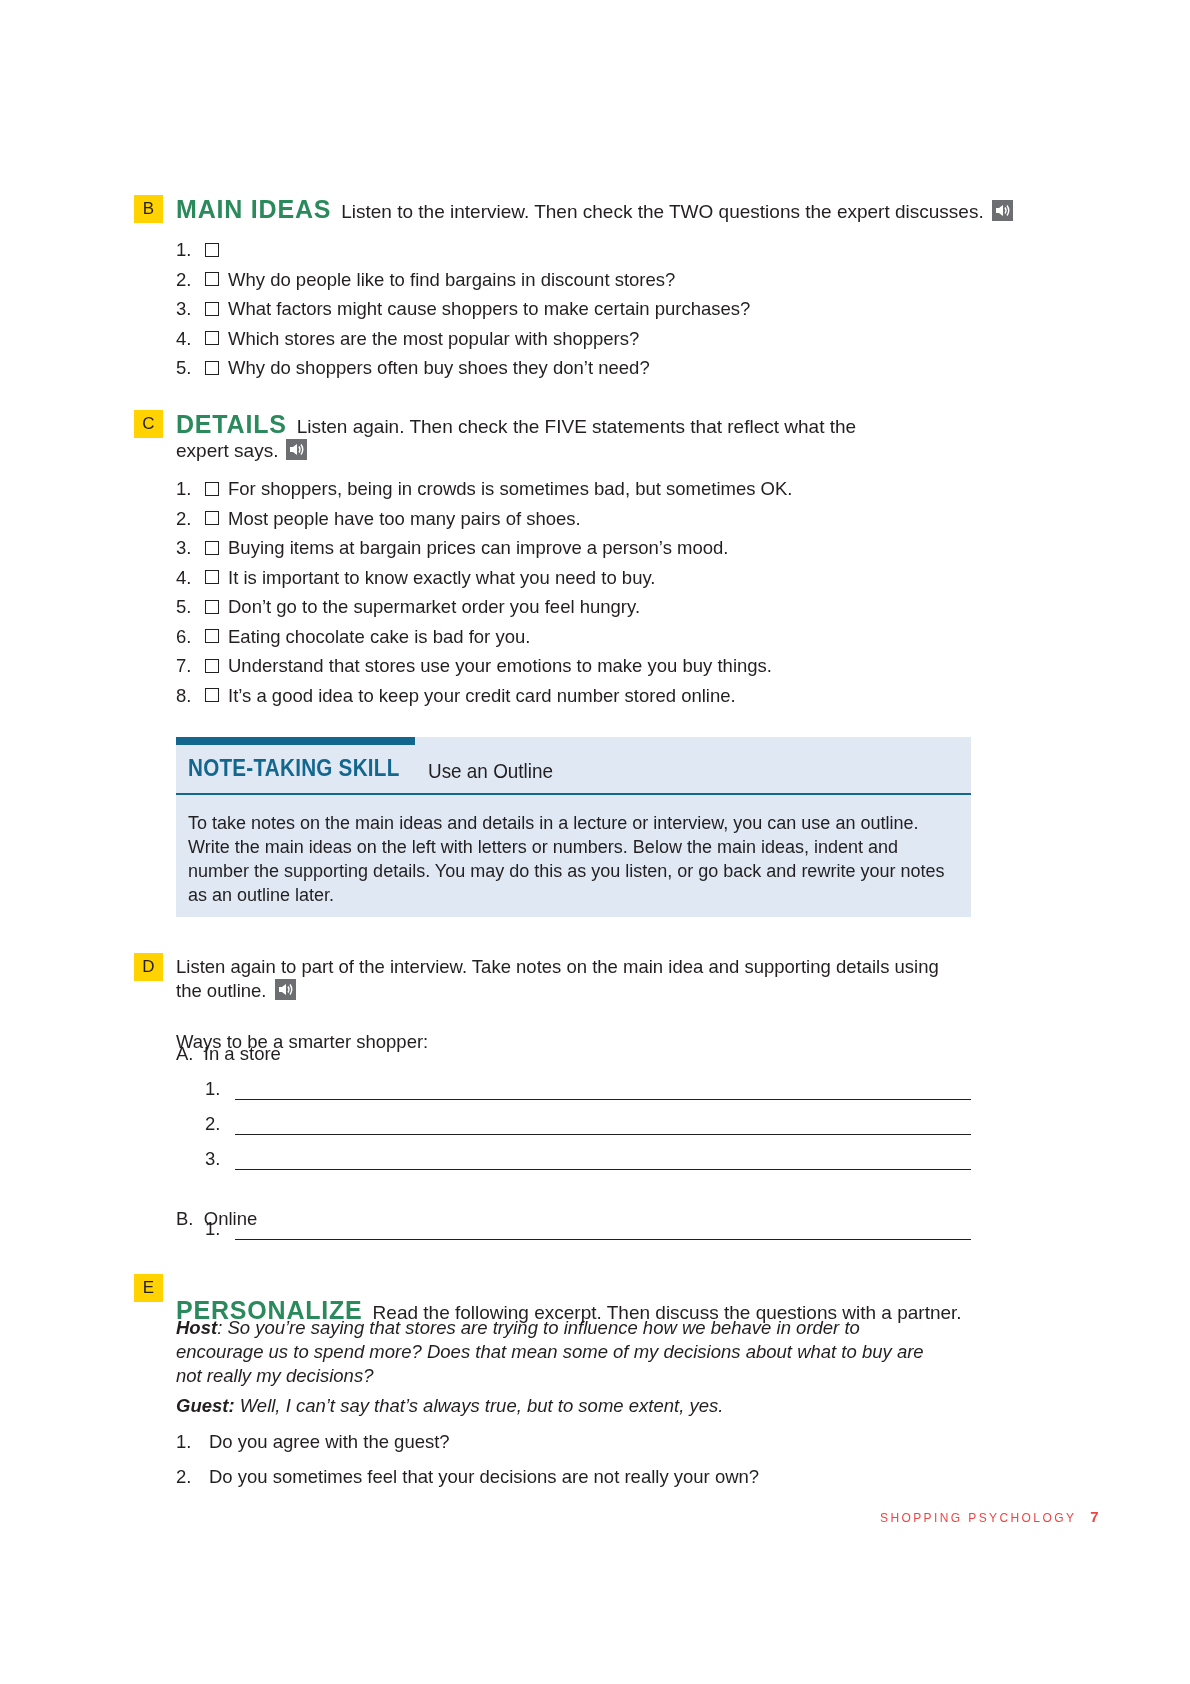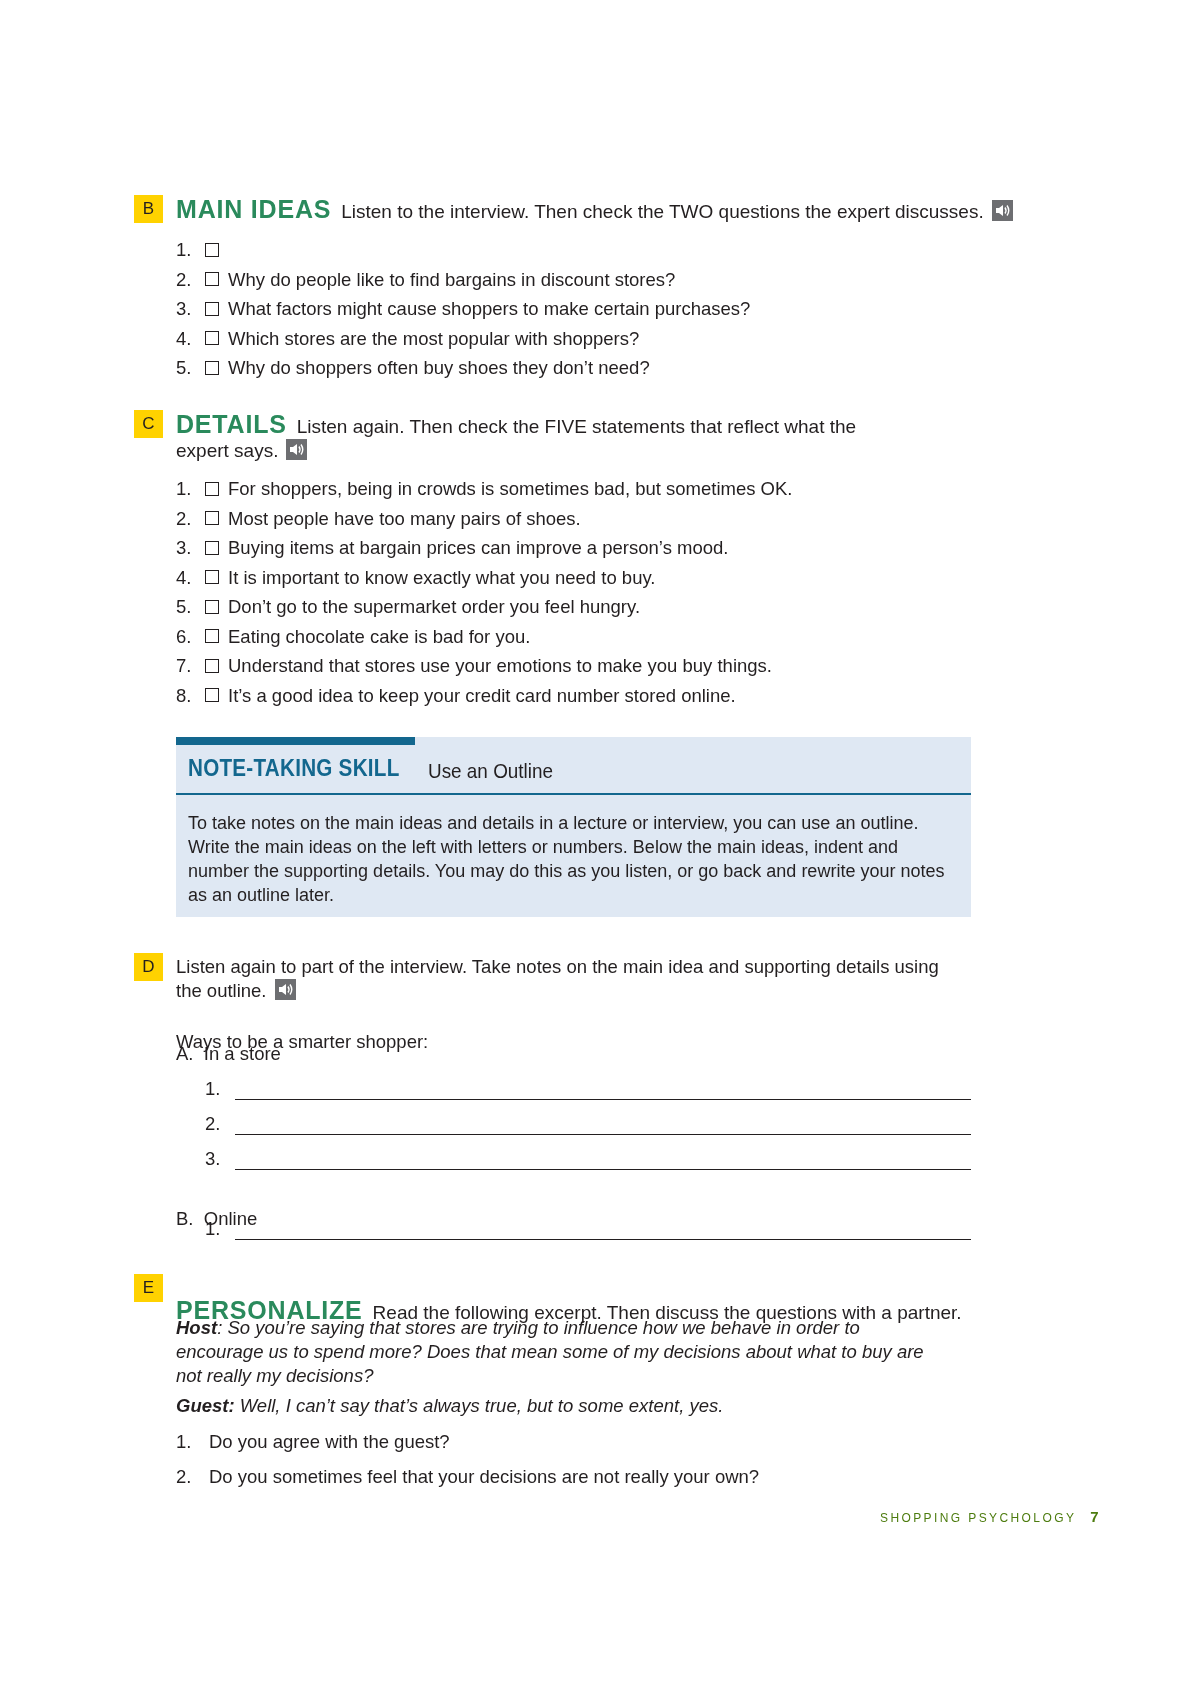--- a/index.html
+++ b/index.html
@@ -23,21 +23,21 @@
                 font-weight: bold; color: #13678e; font-size: 24px; letter-spacing: 0.3px; transform: scaleX(0.86); transform-origin: left; white-space: nowrap; }
   .note-sub { position: absolute; left: 428px; top: 759px; font-size: 21px; color: #231f20; transform: scaleX(0.9); transform-origin: left; white-space: nowrap; }
   .note-div { position: absolute; left: 176px; top: 793px; width: 795px; height: 1.5px; background: #13678e; }
   .note-body { position: absolute; left: 188px; top: 811px; width: 775px; font-size: 18px; line-height: 24px; }
   .outline { position: absolute; left: 176px; font-size: 18.5px; }
   .blank-row { position: absolute; left: 205px; width: 766px; height: 30px; display: flex; align-items: flex-end; }
   .blank-row .n { width: 30px; font-size: 18.5px; line-height: 22px; }
   .blank-row .line { flex: 1; border-bottom: 1.3px solid #231f20; height: 18px; cursor: text; }
   .dialog { position: absolute; left: 176px; width: 770px; font-size: 18.5px; line-height: 24px; font-style: italic; }
   .dialog b { font-weight: bold; }
-  .footer { position: absolute; top: 1508px; left: 880px; font-size: 12px; letter-spacing: 2.4px; color: #4d7c0f; white-space: nowrap; }
+  .footer { position: absolute; top: 1508px; left: 880px; font-size: 12px; letter-spacing: 2.4px; color: #ef4444; white-space: nowrap; }
   .footer .pg { font-weight: bold; font-size: 15px; letter-spacing: 0; margin-left: 14px; }
 </style>
 </head>
 <body>
 
 <div class="badge" style="top:195px;">B</div>
 <div class="sec-head" style="top:197px;">
   <span class="kw">MAIN IDEAS</span><span>Listen to the interview. Then check the TWO questions the expert discusses.</span><span class="speaker"><svg width="17" height="17" viewBox="0 0 17 17">
         <path d="M2 6h3l4-3v11l-4-3H2z" fill="#fff"></path>
         <path d="M11 5.5q2 3 0 6" stroke="#fff" stroke-width="1.4" fill="none"></path>

